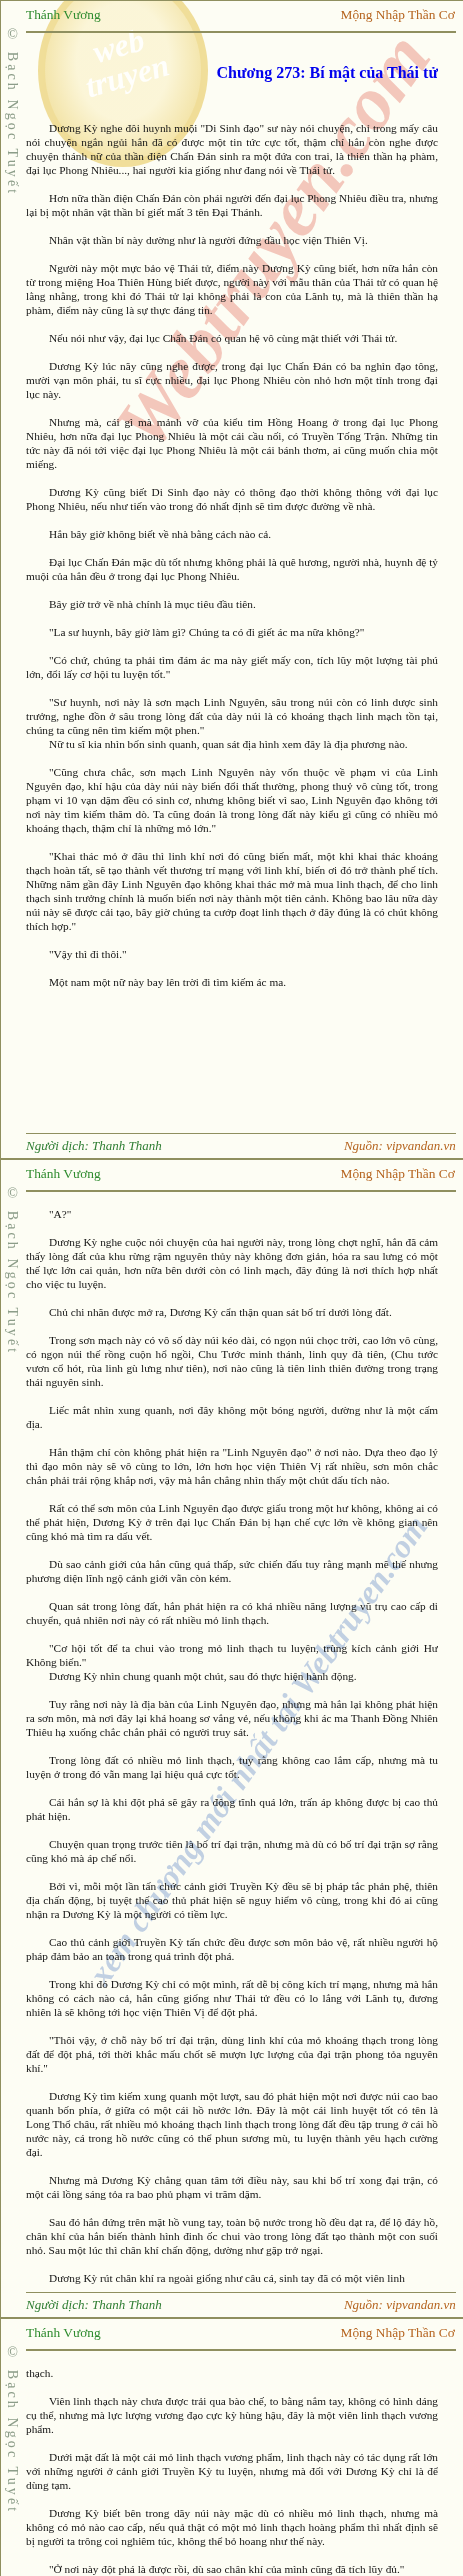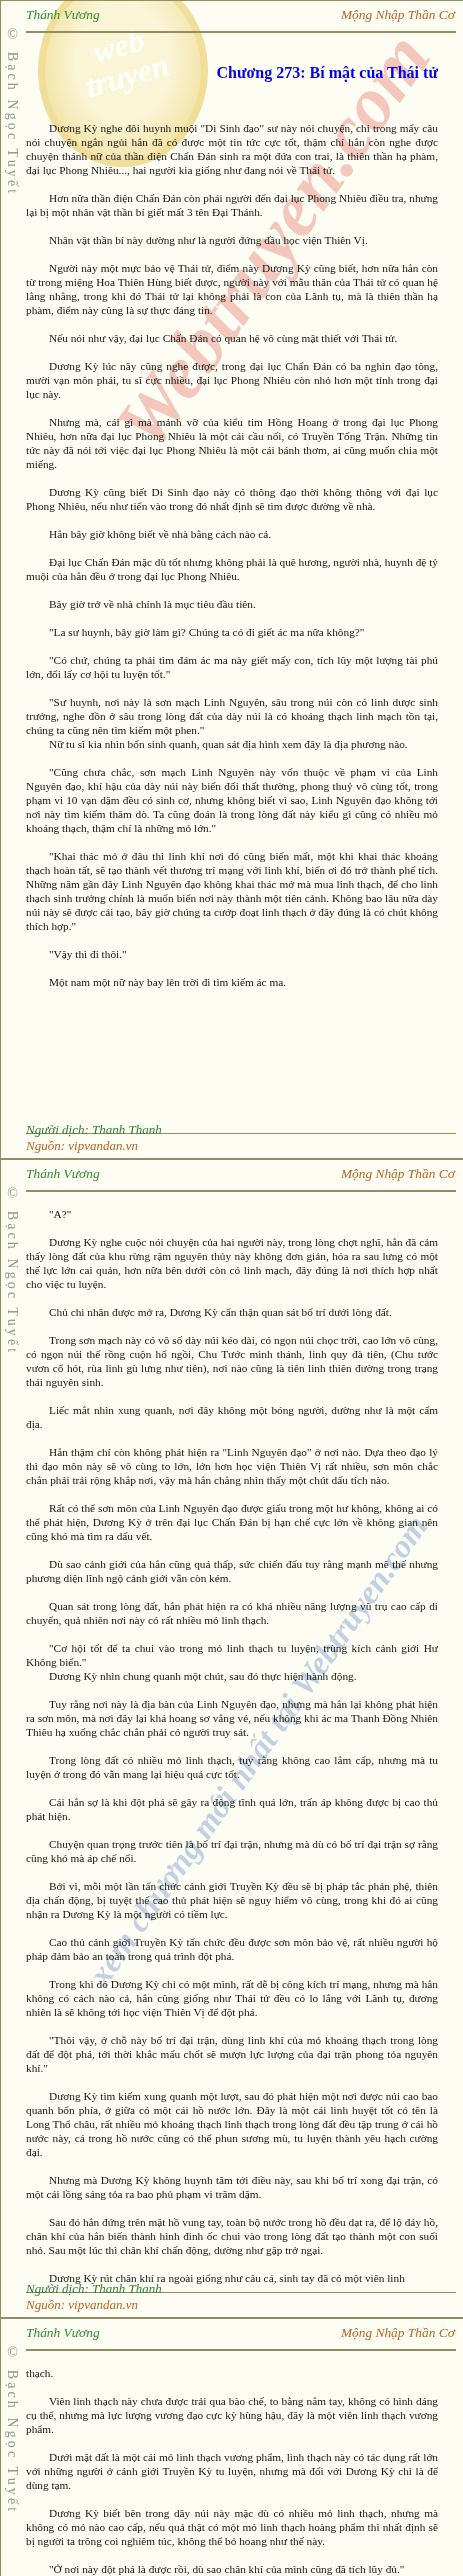--- a/index.html
+++ b/index.html
@@ -11,32 +11,32 @@
     box-sizing:border-box;
     background:#fdfdf4;
     border:1px solid #8f8f5f;
     overflow:hidden;
   }
 
   
   .hdr {
     position:absolute; top:6.2px; left:25px; right:8.2px;
     display:flex; justify-content:space-between; align-items:flex-start;
-    font-style:italic; font-size:13.4px; z-index:3;
+    font-size:13.4px; z-index:3;
   }
   .hdr-left  { color:#2e8b2e; }
   .hdr-right { color:#b5641f; }
   .hdr-rule  { position:absolute; top:30px; left:25px; right:7.2px; height:1.5px; background:#8f8f5f; z-index:3; }
 
   
   .ftr-rule { position:absolute; bottom:24px; left:25px; right:7.2px; height:1.5px; background:#8f8f5f; z-index:3; }
   .ftr {
     position:absolute; bottom:4.1px; left:25px; right:7.2px;
-    display:flex; justify-content:space-between; align-items:flex-start;
-    font-style:italic; font-size:13px; z-index:3;flex-direction:column;
+    display:flex; justify-content:space-between; align-items:center;
+    font-style:italic; font-size:13px; z-index:3;
   }
   .ftr-left  { color:#2e7d32; }
   .ftr-right { color:#b5641f; }
 
   
   .body-area {
     position:absolute; top:33px; left:25px; right:25px; bottom:27px;
     overflow:hidden; z-index:2;
     font-size:11.3px; line-height:14px; color:#141414;
     text-align:justify;
@@ -153,21 +153,21 @@
         <p class="para tight">Dương Kỳ nhìn chung quanh một chút, sau đó thực hiện hành động.</p>
         <p class="para">Tuy rằng nơi này là địa bàn của Linh Nguyên đạo, nhưng mà hắn lại không phát hiện ra sơn môn, mà nơi đây lại khá hoang sơ vắng vẻ, nếu không khi ác ma Thanh Đồng Nhiên Thiêu hạ xuống chắc chắn phải có người truy sát.</p>
         <p class="para">Trong lòng đất có nhiều mỏ linh thạch, tuy rằng không cao lắm cấp, nhưng mà tu luyện ở trong đó vẫn mang lại hiệu quả cực tốt.</p>
         <p class="para">Cái hắn sợ là khi đột phá sẽ gây ra động tĩnh quá lớn, trấn áp không được bị cao thủ phát hiện.</p>
         <p class="para">Chuyện quan trọng trước tiên là bố trí đại trận, nhưng mà dù có bố trí đại trận sợ rằng cũng khó mà áp chế nổi.</p>
         <p class="para">Bởi vì, mỗi một lần tấn chức cảnh giới Truyền Kỳ đều sẽ bị pháp tắc phản phệ, thiên địa chấn động, bị tuyệt thế cao thủ phát hiện sẽ nguy hiểm vô cùng, trong khi đó ai cũng nhận ra Dương Kỳ là một người có tiềm lực.</p>
         <p class="para">Cao thủ cảnh giới Truyền Kỳ tấn chức đều được sơn môn bảo vệ, rất nhiều người hộ pháp đảm bảo an toàn trong quá trình đột phá.</p>
         <p class="para">Trong khi đó Dương Kỳ chỉ có một mình, rất dễ bị công kích trí mạng, nhưng mà hắn không có cách nào cả, hắn cũng giống như Thái tử đều có lo lắng với Lãnh tụ, đương nhiên là sẽ không tới học viện Thiên Vị để đột phá.</p>
         <p class="para">"Thôi vậy, ở chỗ này bố trí đại trận, dùng linh khí của mỏ khoáng thạch trong lòng đất để đột phá, tới thời khắc mấu chốt sẽ mượn lực lượng của đại trận phong tỏa nguyên khí."</p>
         <p class="para">Dương Kỳ tìm kiếm xung quanh một lượt, sau đó phát hiện một nơi được núi cao bao quanh bốn phía, ở giữa có một cái hồ nước lớn. Đây là một cái linh huyệt tốt có tên là Long Thổ châu, rất nhiều mỏ khoáng thạch linh thạch trong lòng đất đều tập trung ở cái hồ nước này, cá trong hồ nước cũng có thể phun sương mù, tu luyện thành yêu hạch cường đại.</p>
-        <p class="para">Nhưng mà Dương Kỳ không huynh tâm tới điều này, sau khi bố trí xong đại trận, có một cái lồng sáng tỏa ra bao phủ phạm vi trăm dặm.</p>
+        <p class="para">Nhưng mà Dương Kỳ chẳng quan tâm tới điều này, sau khi bố trí xong đại trận, có một cái lồng sáng tỏa ra bao phủ phạm vi trăm dặm.</p>
         <p class="para">Sau đó hắn đứng trên mặt hồ vung tay, toàn bộ nước trong hồ đều dạt ra, để lộ đáy hồ, chân khí của hắn biến thành hình đinh ốc chui vào trong lòng đất tạo thành một con suối nhỏ. Sau một lúc thì chân khí chấn động, dường như gặp trở ngại.</p>
         <p class="para">Dương Kỳ rút chân khí ra ngoài giống như câu cá, sinh tay đã có một viên linh</p>
       </div>
   </div>
 
   <div class="ftr-rule"></div>
   <div class="ftr">
     <span class="ftr-left">Người dịch: Thanh Thanh</span>
     <span class="ftr-right">Nguồn: vipvandan.vn</span>
   </div>

